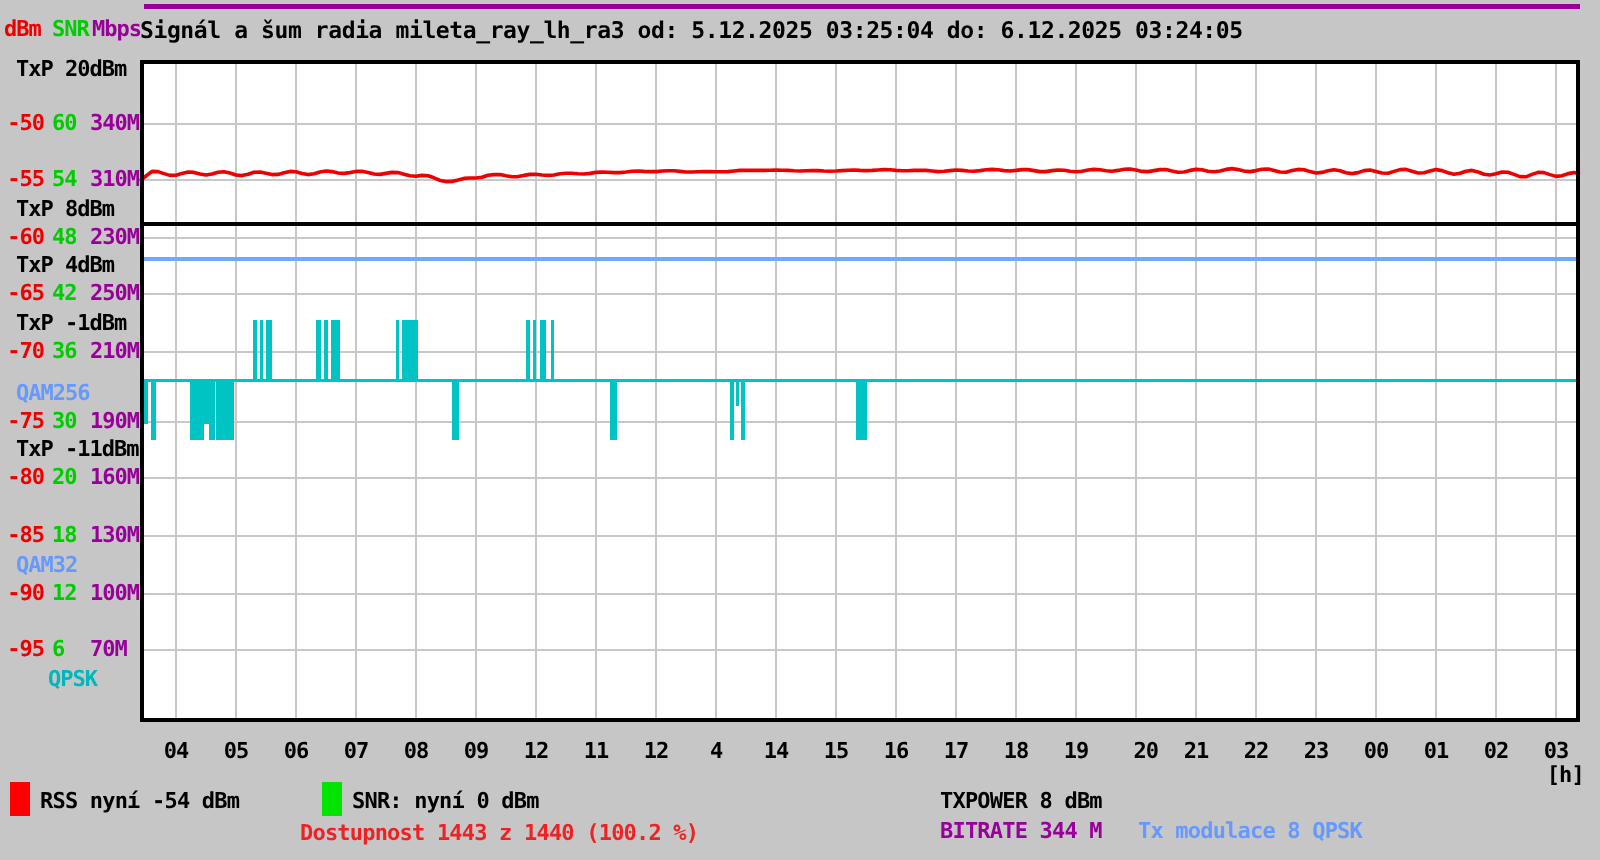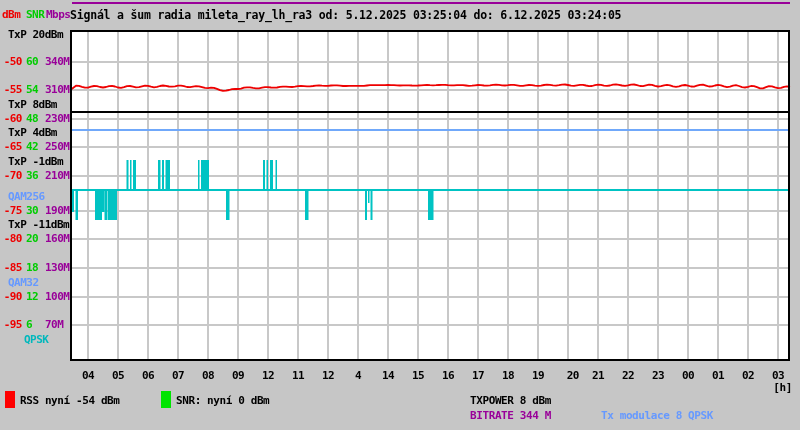--- a/index.html
+++ b/index.html
@@ -150,18 +150,19 @@
       <div class="hour" style="left: 767px; top: 370px;">03</div>
     </div>
   <div class="txt" style="left:766px;top:382px;width:26px;text-align:right;">[h]</div>
 
   <div class="swatch" style="left:5px;top:391px;background:#ff0000;"></div>
   <div class="txt" style="left:20px;top:395px;">RSS nyní -54 dBm</div>
 
   <div class="swatch" style="left:161px;top:391px;background:#00e400;"></div>
   <div class="txt" style="left:176px;top:395px;">SNR: nyní 0 dBm</div>
 
+  <div class="txt" style="left:150px;top:411px;color:#ee2222;">Dostupnost 1443 z 1440 (100.2 %)</div>
 
   <div class="txt c-black" style="left:470px;top:395px;">TXPOWER 8 dBm</div>
   <div class="txt c-purple" style="left:470px;top:410px;">BITRATE 344 M</div>
-  <div class="txt c-lblue" style="left:569px;top:410px;margin-left:32px;">Tx modulace 8 QPSK</div>
+  <div class="txt c-lblue" style="left:569px;top:410px;">Tx modulace 8 QPSK</div>
 
 </div>
 
 </body></html>

